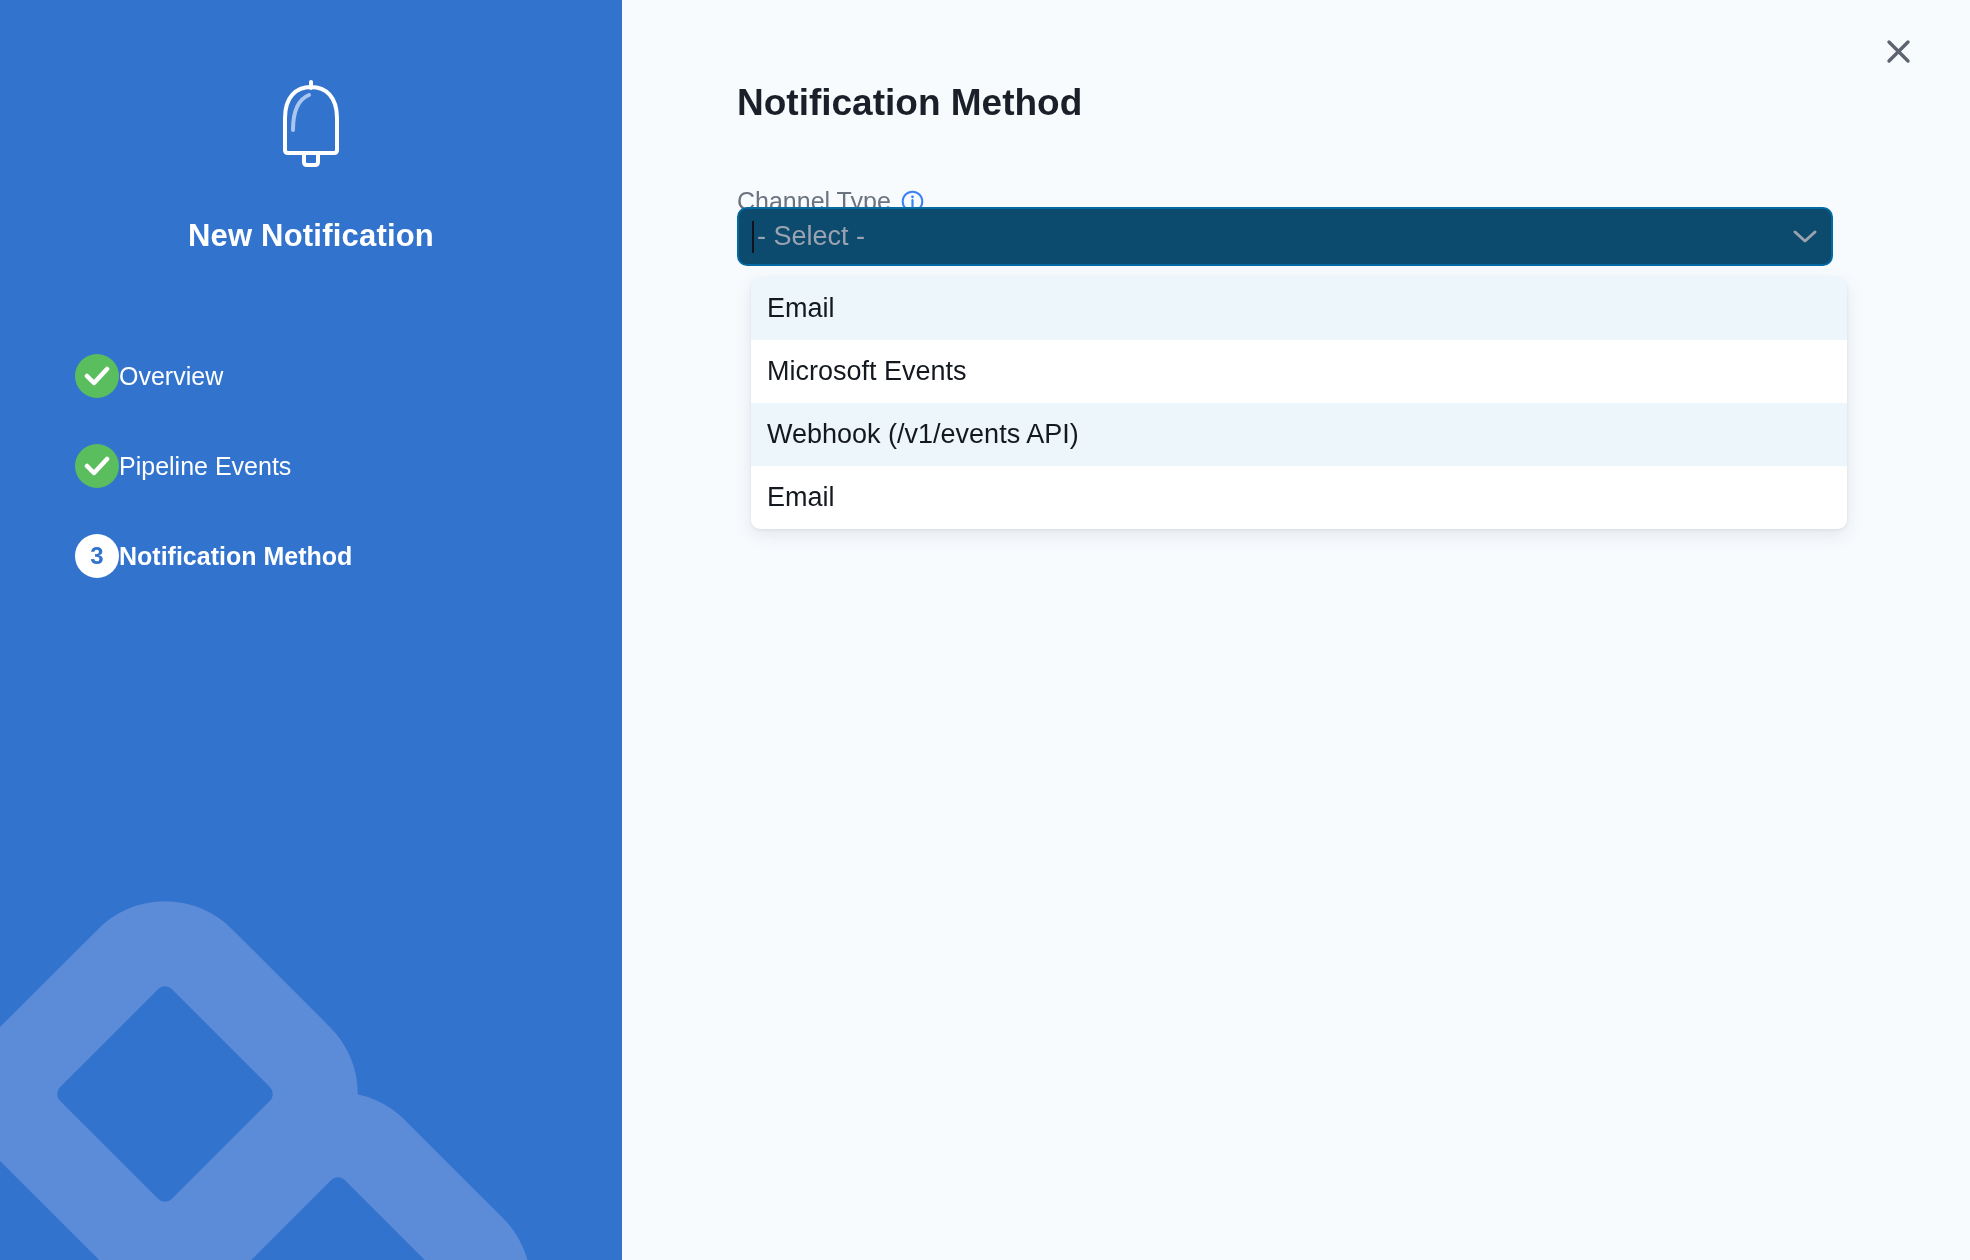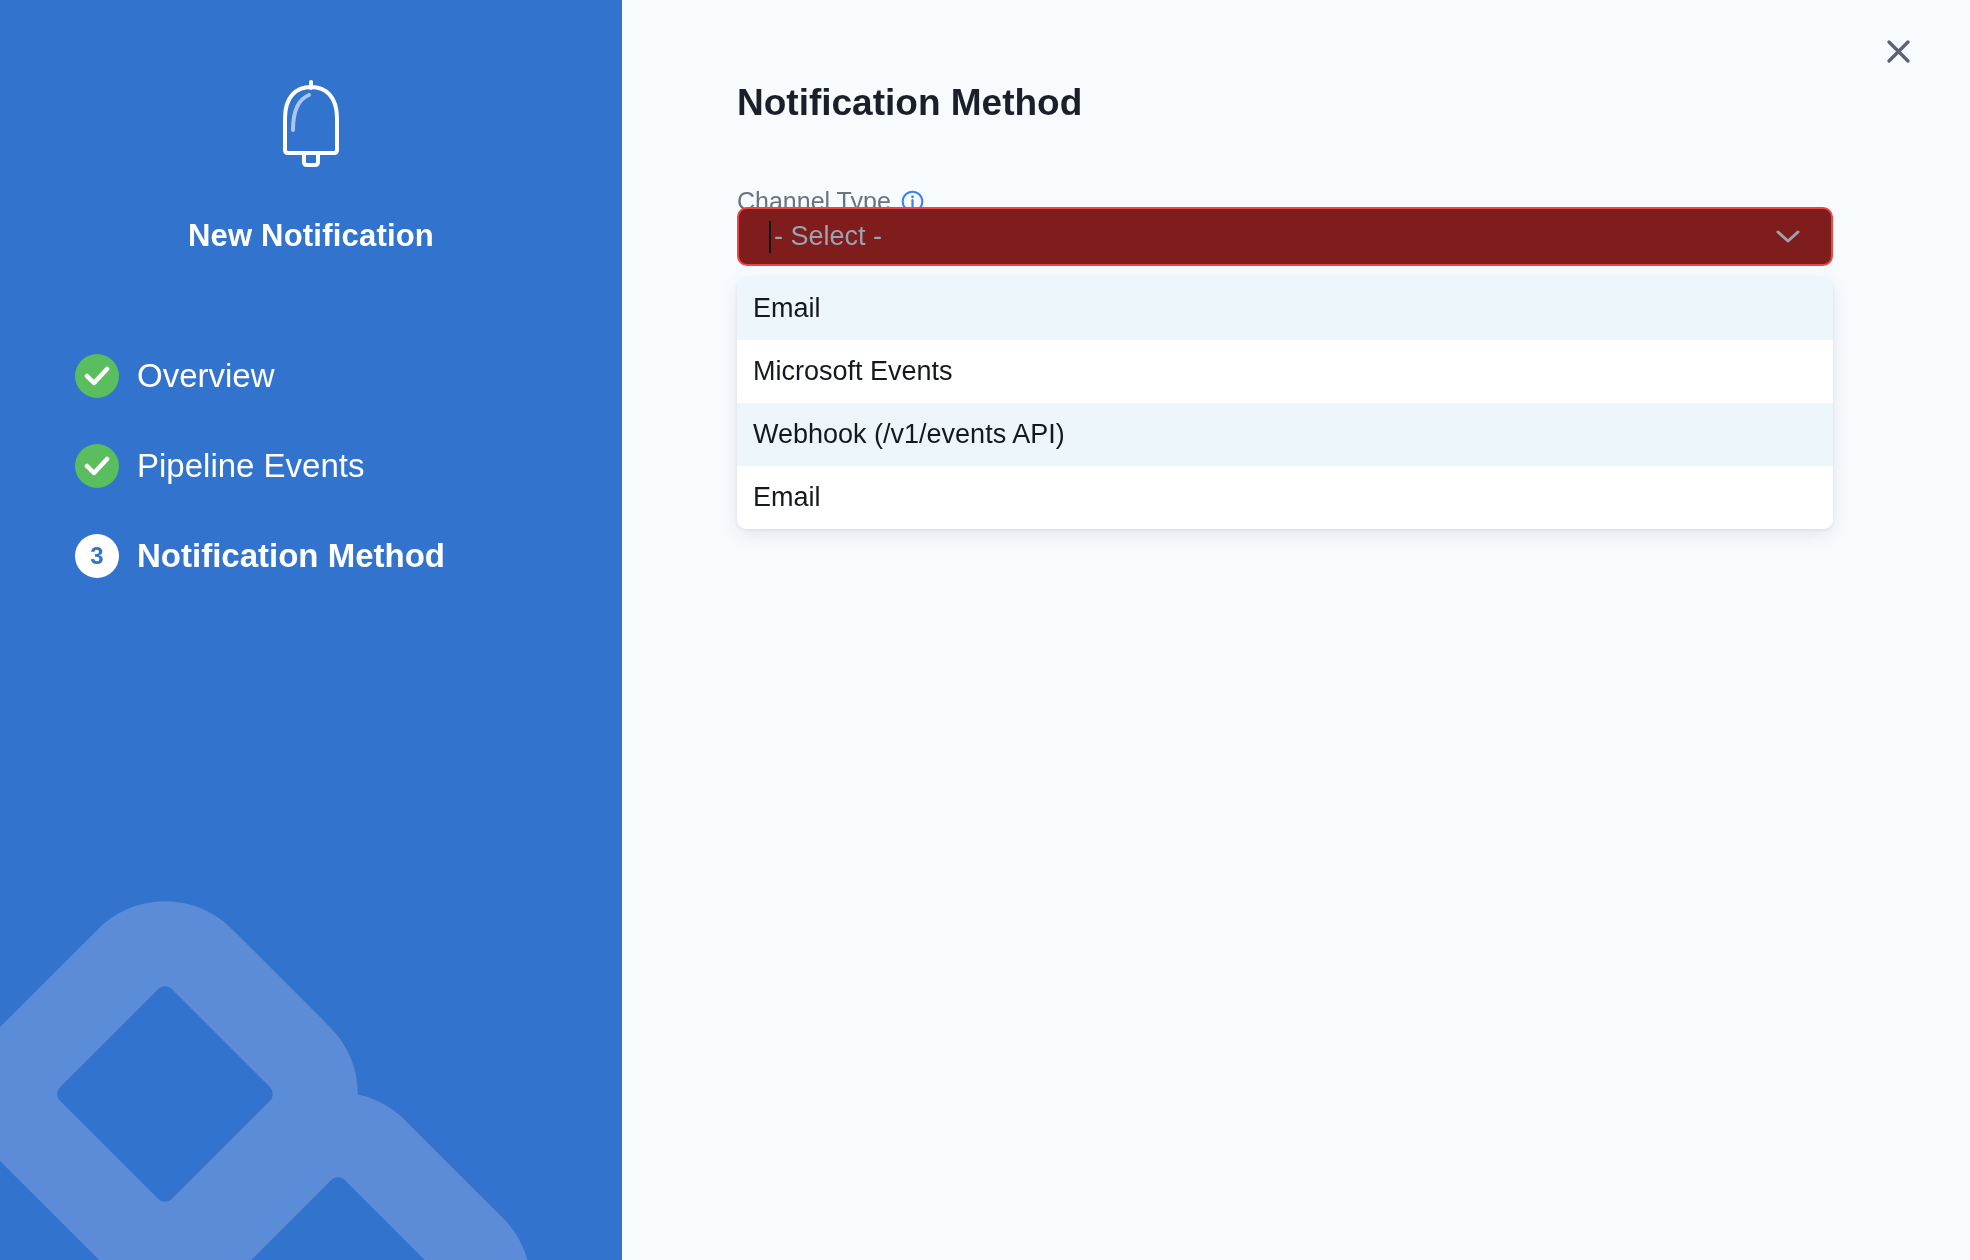--- a/index.html
+++ b/index.html
@@ -12,40 +12,40 @@
   .watermark { position:absolute; left:0; top:0; pointer-events:none; }
   .bell-wrap { position:absolute; left:271px; top:76px; width:80px; height:100px; }
   .sidebar-title { position:absolute; left:0; top:218px; width:622px; text-align:center;
     color:#ffffff; font-size:31px; font-weight:bold; letter-spacing:.2px; }
   .steps { position:absolute; left:75px; top:354px; }
   .step { display:flex; align-items:center; height:44px; margin-bottom:46px; }
   .step-icon { width:44px; height:44px; border-radius:50%; flex:0 0 44px;
     display:flex; align-items:center; justify-content:center; }
   .step-icon.done { background:#5abd5e; }
   .step-icon.current { background:#ffffff; color:#3273ce; font-size:24px; font-weight:bold; }
-  .step-label { margin-left:18px; color:#ffffff; font-size:33px; }
+  .step-label { color:#ffffff; font-size:25px; }
   .step.current .step-label { font-weight:bold; }
 
   
   .main { position:absolute; left:622px; top:0; width:1348px; height:1260px; background:#f8fbfe; }
   .close-btn { position:absolute; left:1258px; top:33px; width:36px; height:36px;
     display:flex; align-items:center; justify-content:center; cursor:pointer; }
   .main-heading { position:absolute; left:115px; top:82px; font-size:37px; font-weight:600;
     color:#1a1f29; }
   .field-label-row { position:absolute; left:115px; top:163px; display:flex;
     align-items:center; gap:10px;margin-top:24px; }
   .field-label { font-size:25px; color:#6b7280; }
   .select-box { position:absolute; left:115px; top:207px; width:1096px; height:59px;
-    background:#7f1d1d; border:2px solid #ef4444; border-radius:10px;
-    display:flex; align-items:center; padding:0 30px; cursor:text; }
+    background:#0c4a6e; border:2px solid #0369a1; border-radius:10px;
+    display:flex; align-items:center; padding:0 13px; cursor:text; }
   .caret-bar { width:2px; height:32px; background:#10131a; margin-right:3px; }
   .placeholder { font-size:27px; color:#9aa3b1; }
   .select-chevron { margin-left:auto; display:flex; align-items:center; }
 
-  .dropdown-panel { position:absolute; left:115px; top:277px; width:1096px;
+  .dropdown-panel { position:absolute; left:129px; top:277px; width:1096px;
     background:#ffffff; border-radius:9px; overflow:hidden;
     box-shadow:0 6px 18px rgba(40,60,90,.10), 0 1px 3px rgba(40,60,90,.08); }
   .option { height:63px; display:flex; align-items:center; padding:0 16px;
     font-size:27px; color:#14181f; cursor:pointer; }
   .option.hl { background:#edf6fb; }
 </style>
 </head>
 <body>
 
 <div class="sidebar">

